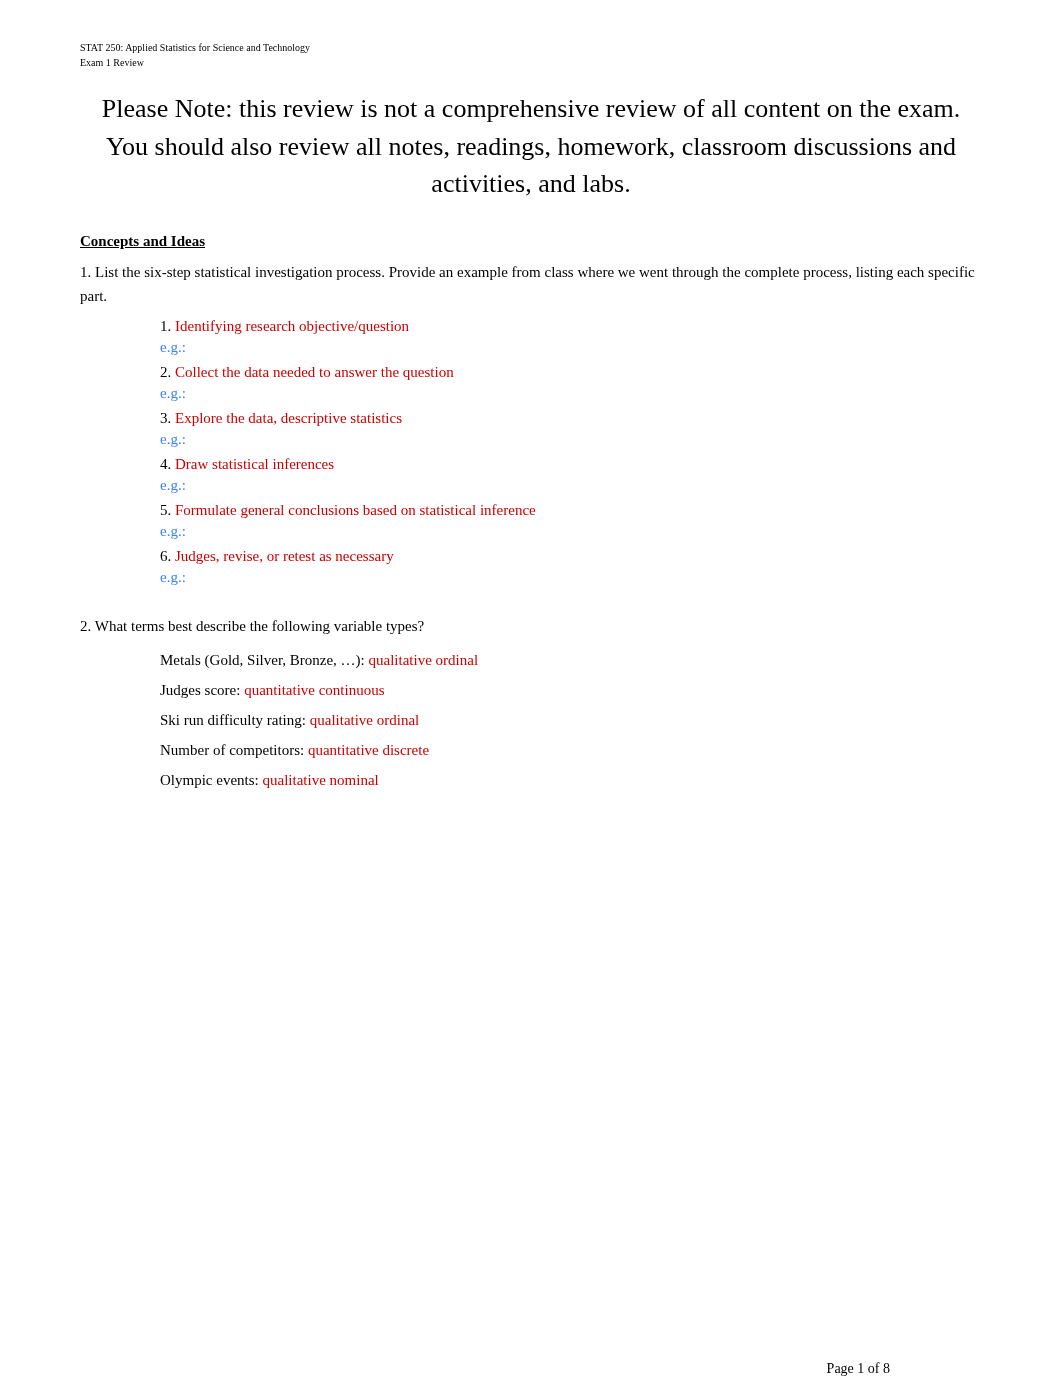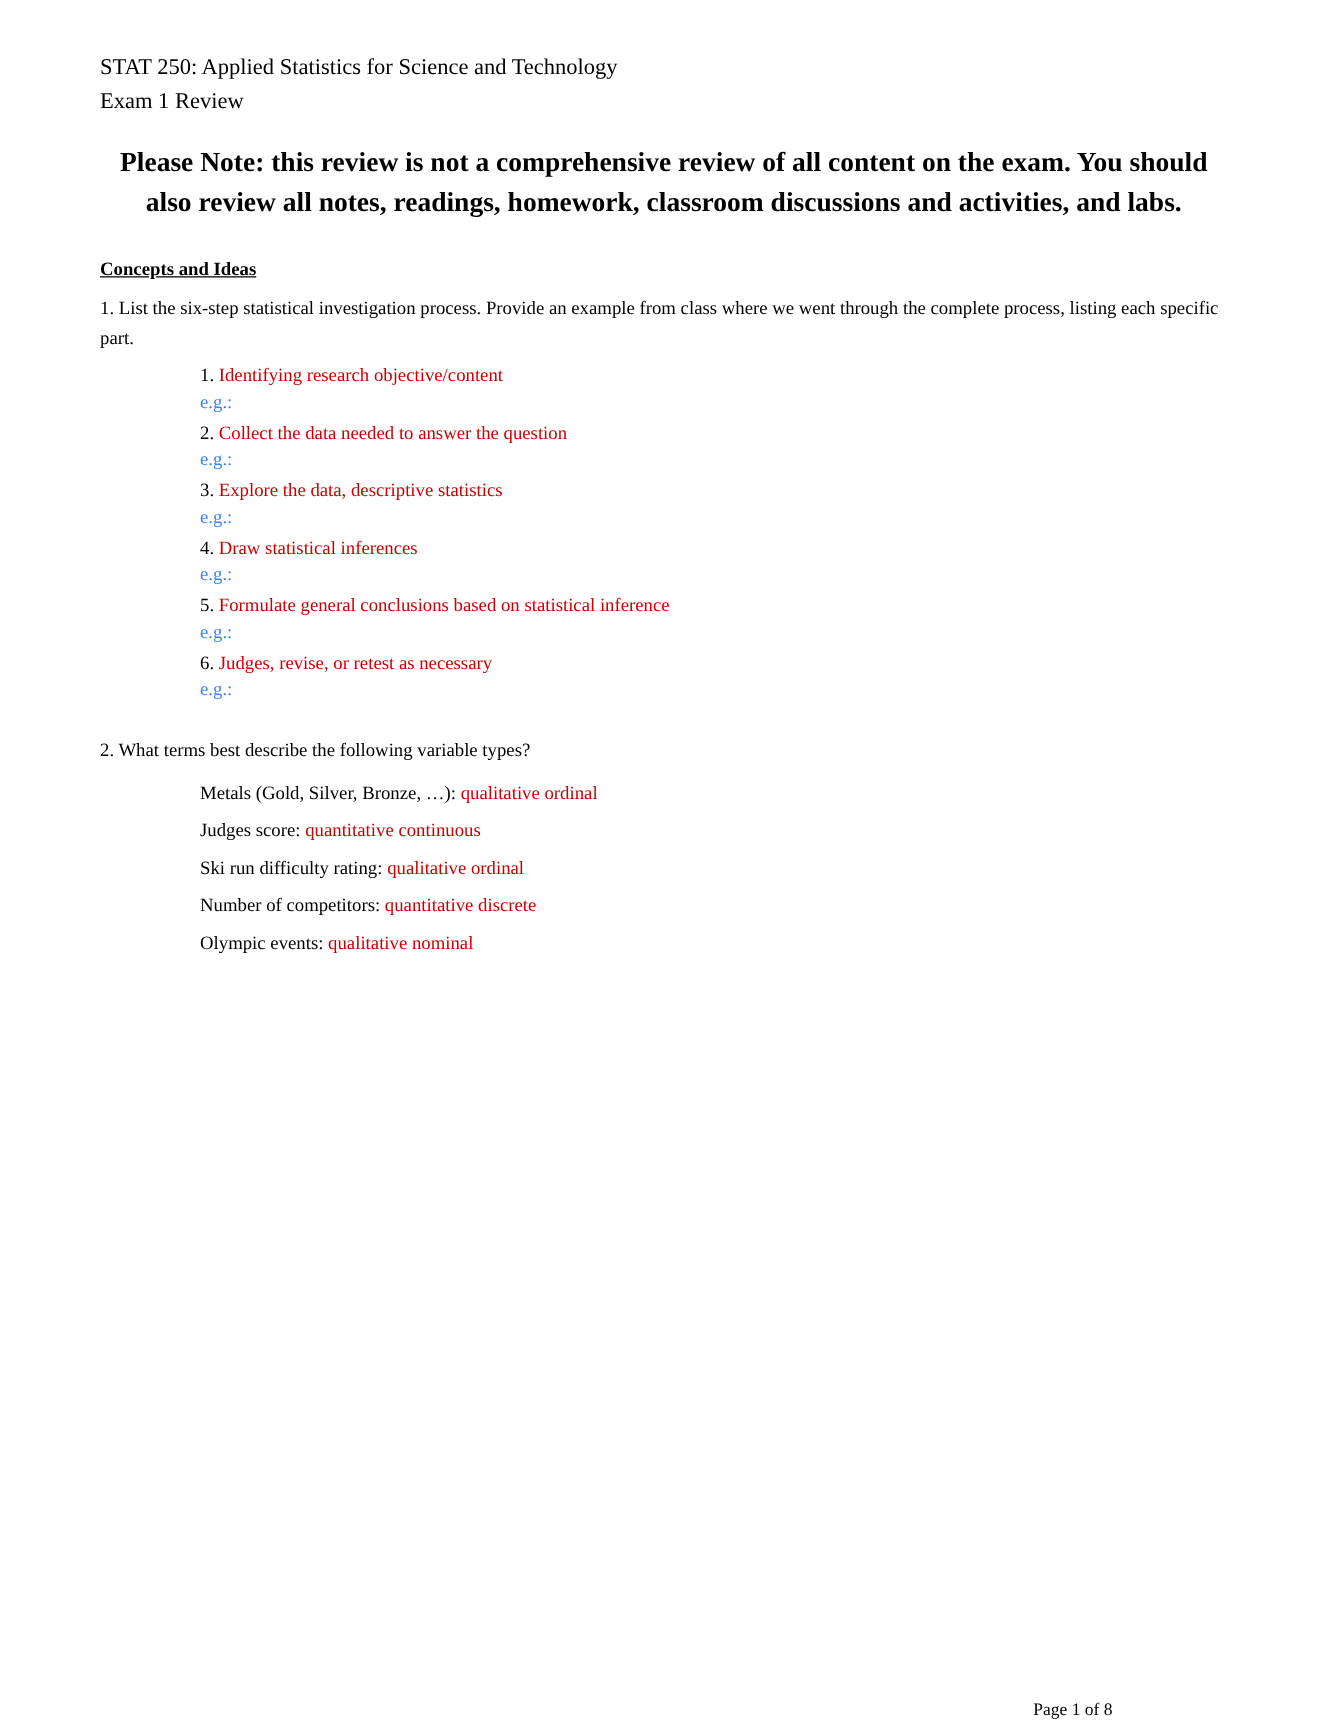--- a/index.html
+++ b/index.html
@@ -10,27 +10,27 @@
     body {
       background: #ffffff;
       font-family: "Times New Roman", Times, serif;
       font-size: 15px;
       color: #000000;
       width: 1062px;
       min-height: 1377px;
       padding: 40px 80px 60px 80px;
     }
     .header {
-      font-size: 18px;
+      font-size: 10px;
       margin-bottom: 20px;
       line-height: 1.5;
     }
     .main-title {
-      font-size: 22px;
-      font-weight: bold;
+      font-size: 26px;
+      font-weight: normal;
       text-align: center;
       margin: 18px 0 30px 0;
       line-height: 1.45;
     }
     .section-title {
       font-weight: bold;
       font-size: 15px;
       margin-top: 28px;
       margin-bottom: 4px;
       text-decoration: underline;
@@ -89,21 +89,21 @@
     <div>Exam 1 Review</div>
   </div>
 
   <div class="main-title">Please Note: this review is not a comprehensive review of all content on the exam.  You should also review all notes, readings, homework, classroom discussions and activities, and labs.</div>
 
   <div class="section-title">Concepts and Ideas</div>
 
   <div class="question-block">1. List the six-step statistical investigation process. Provide an example from class where we went through the complete process, listing each specific part.</div>
 
   <div class="indented step-item">
-    <span>1. </span><span class="red">Identifying research objective/content</span>
+    <span>1. </span><span class="red">Identifying research objective/question</span>
   </div>
   <div class="indented eg-line">
     <span>e.g.:</span>
   </div>
 
   <div class="indented step-item">
     <span>2. </span><span class="red">Collect the data needed to answer the question</span>
   </div>
   <div class="indented eg-line">
     <span>e.g.:</span>

